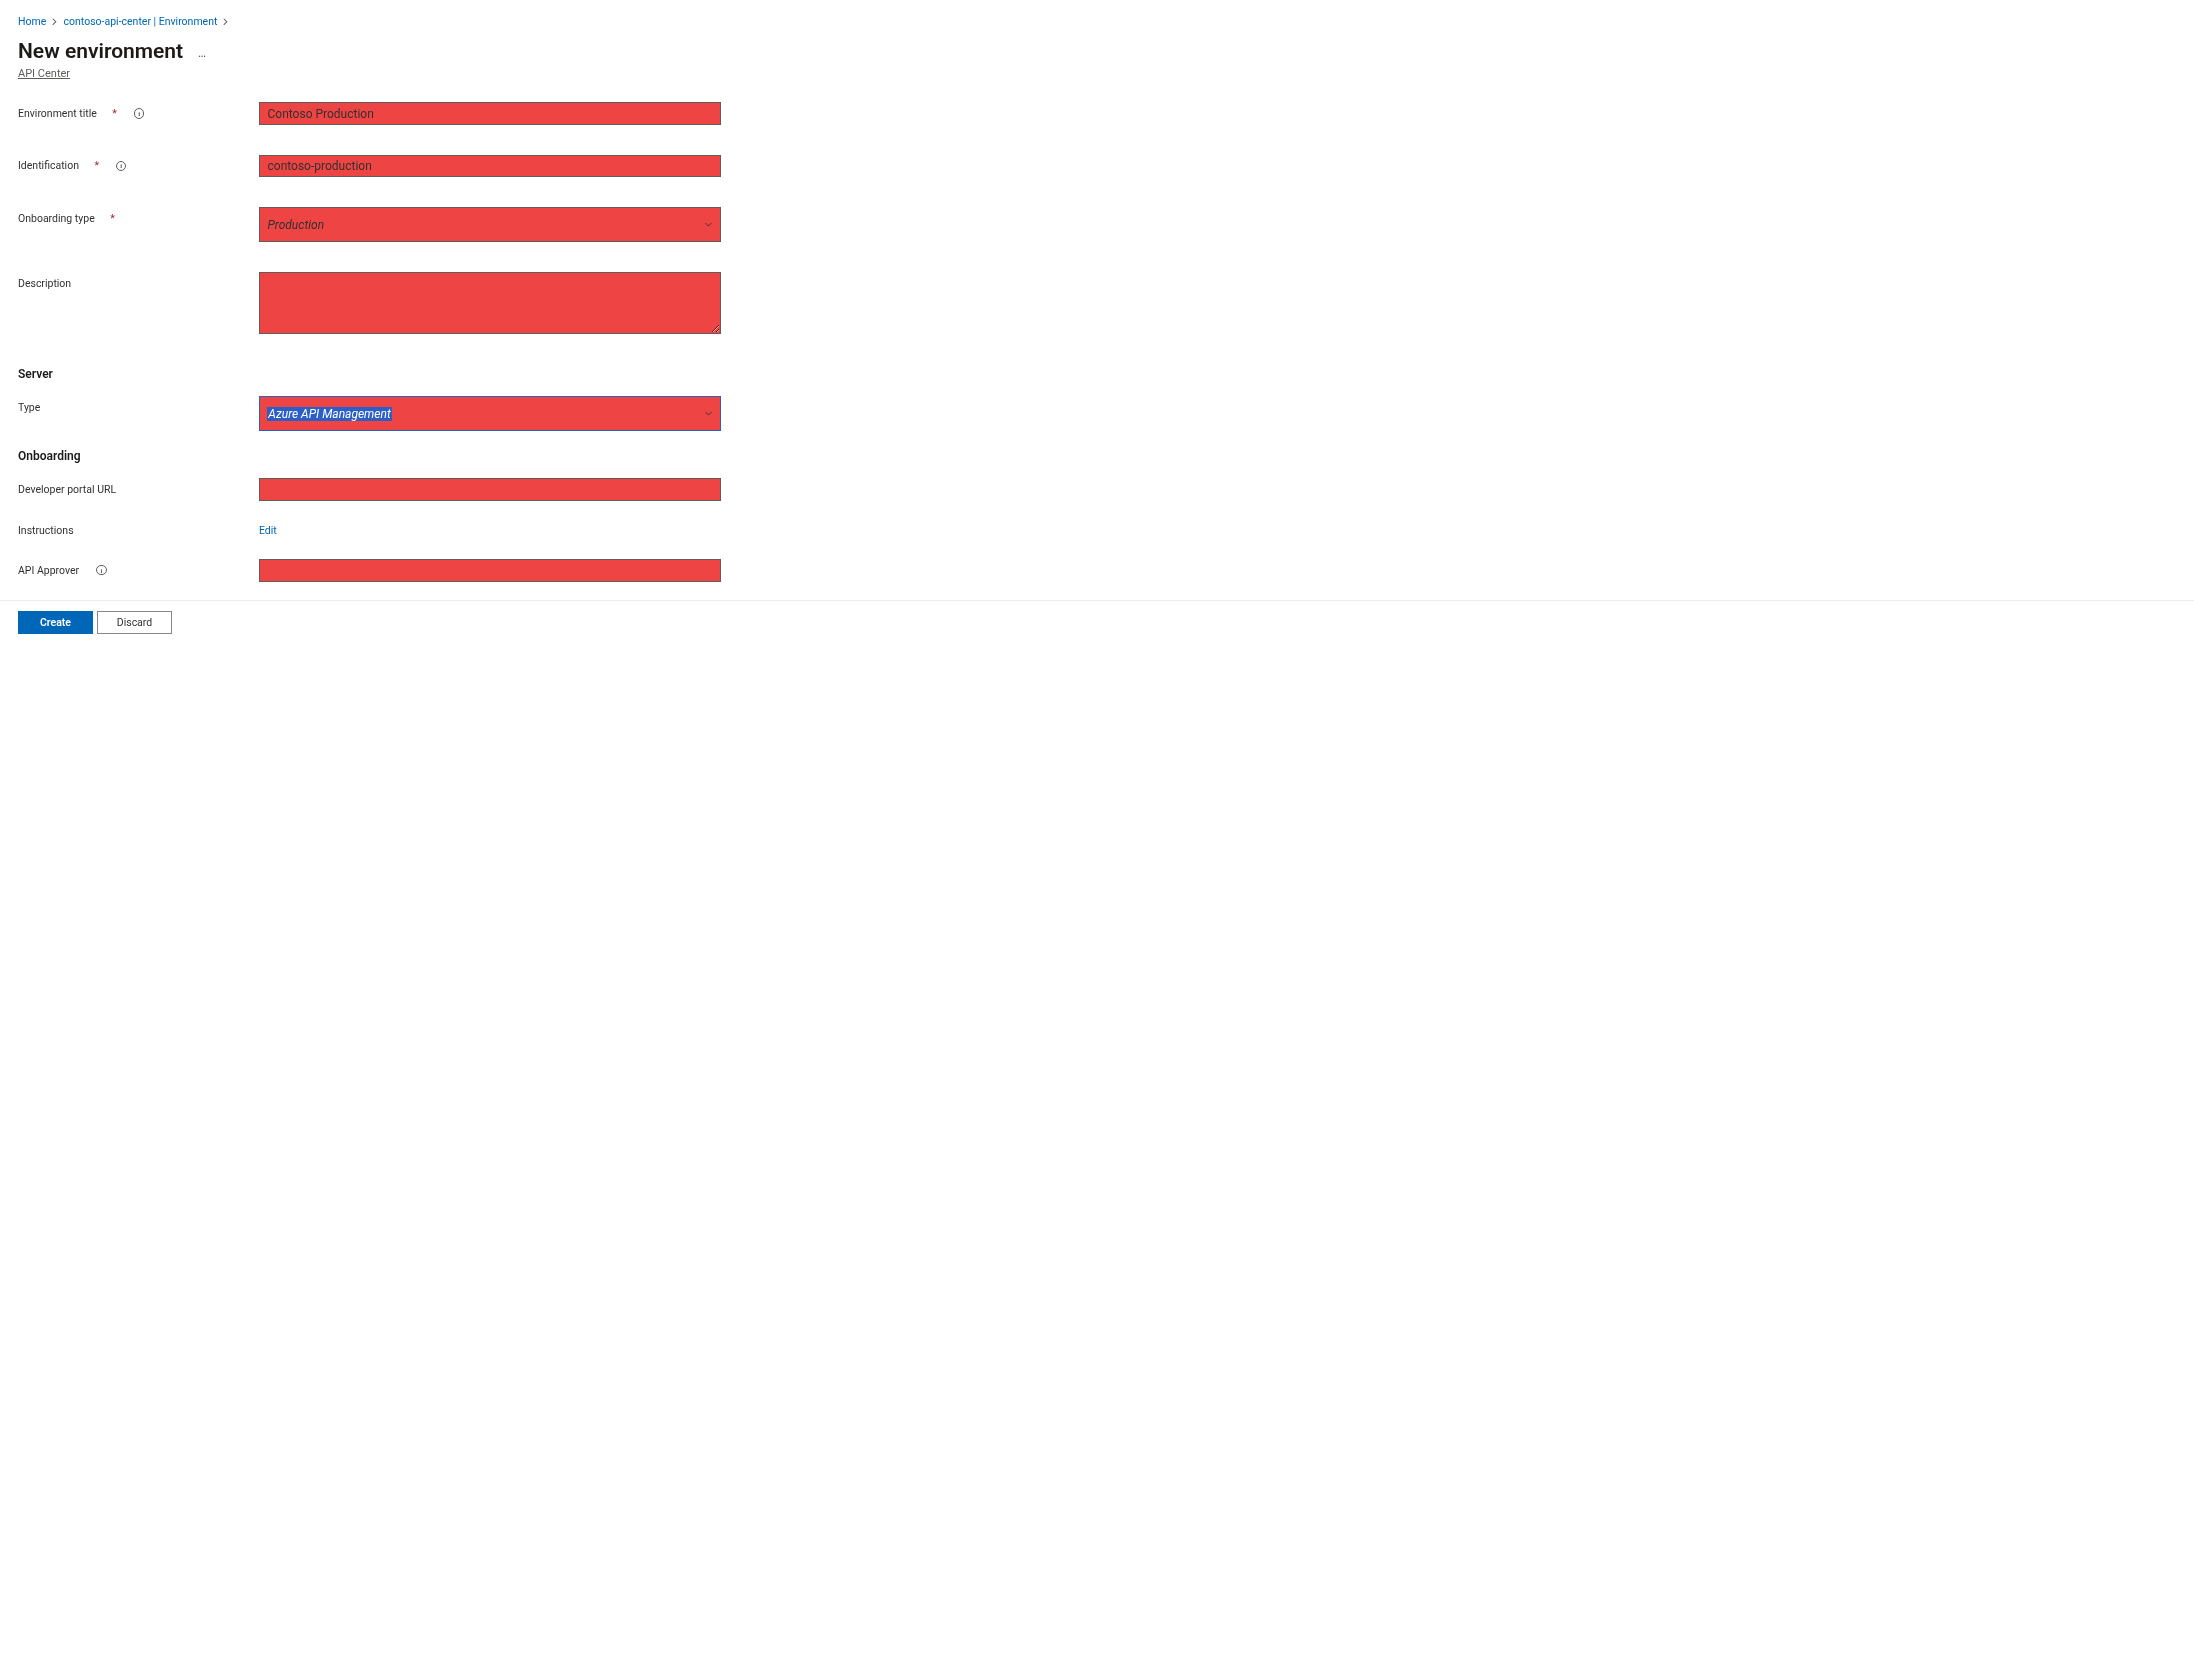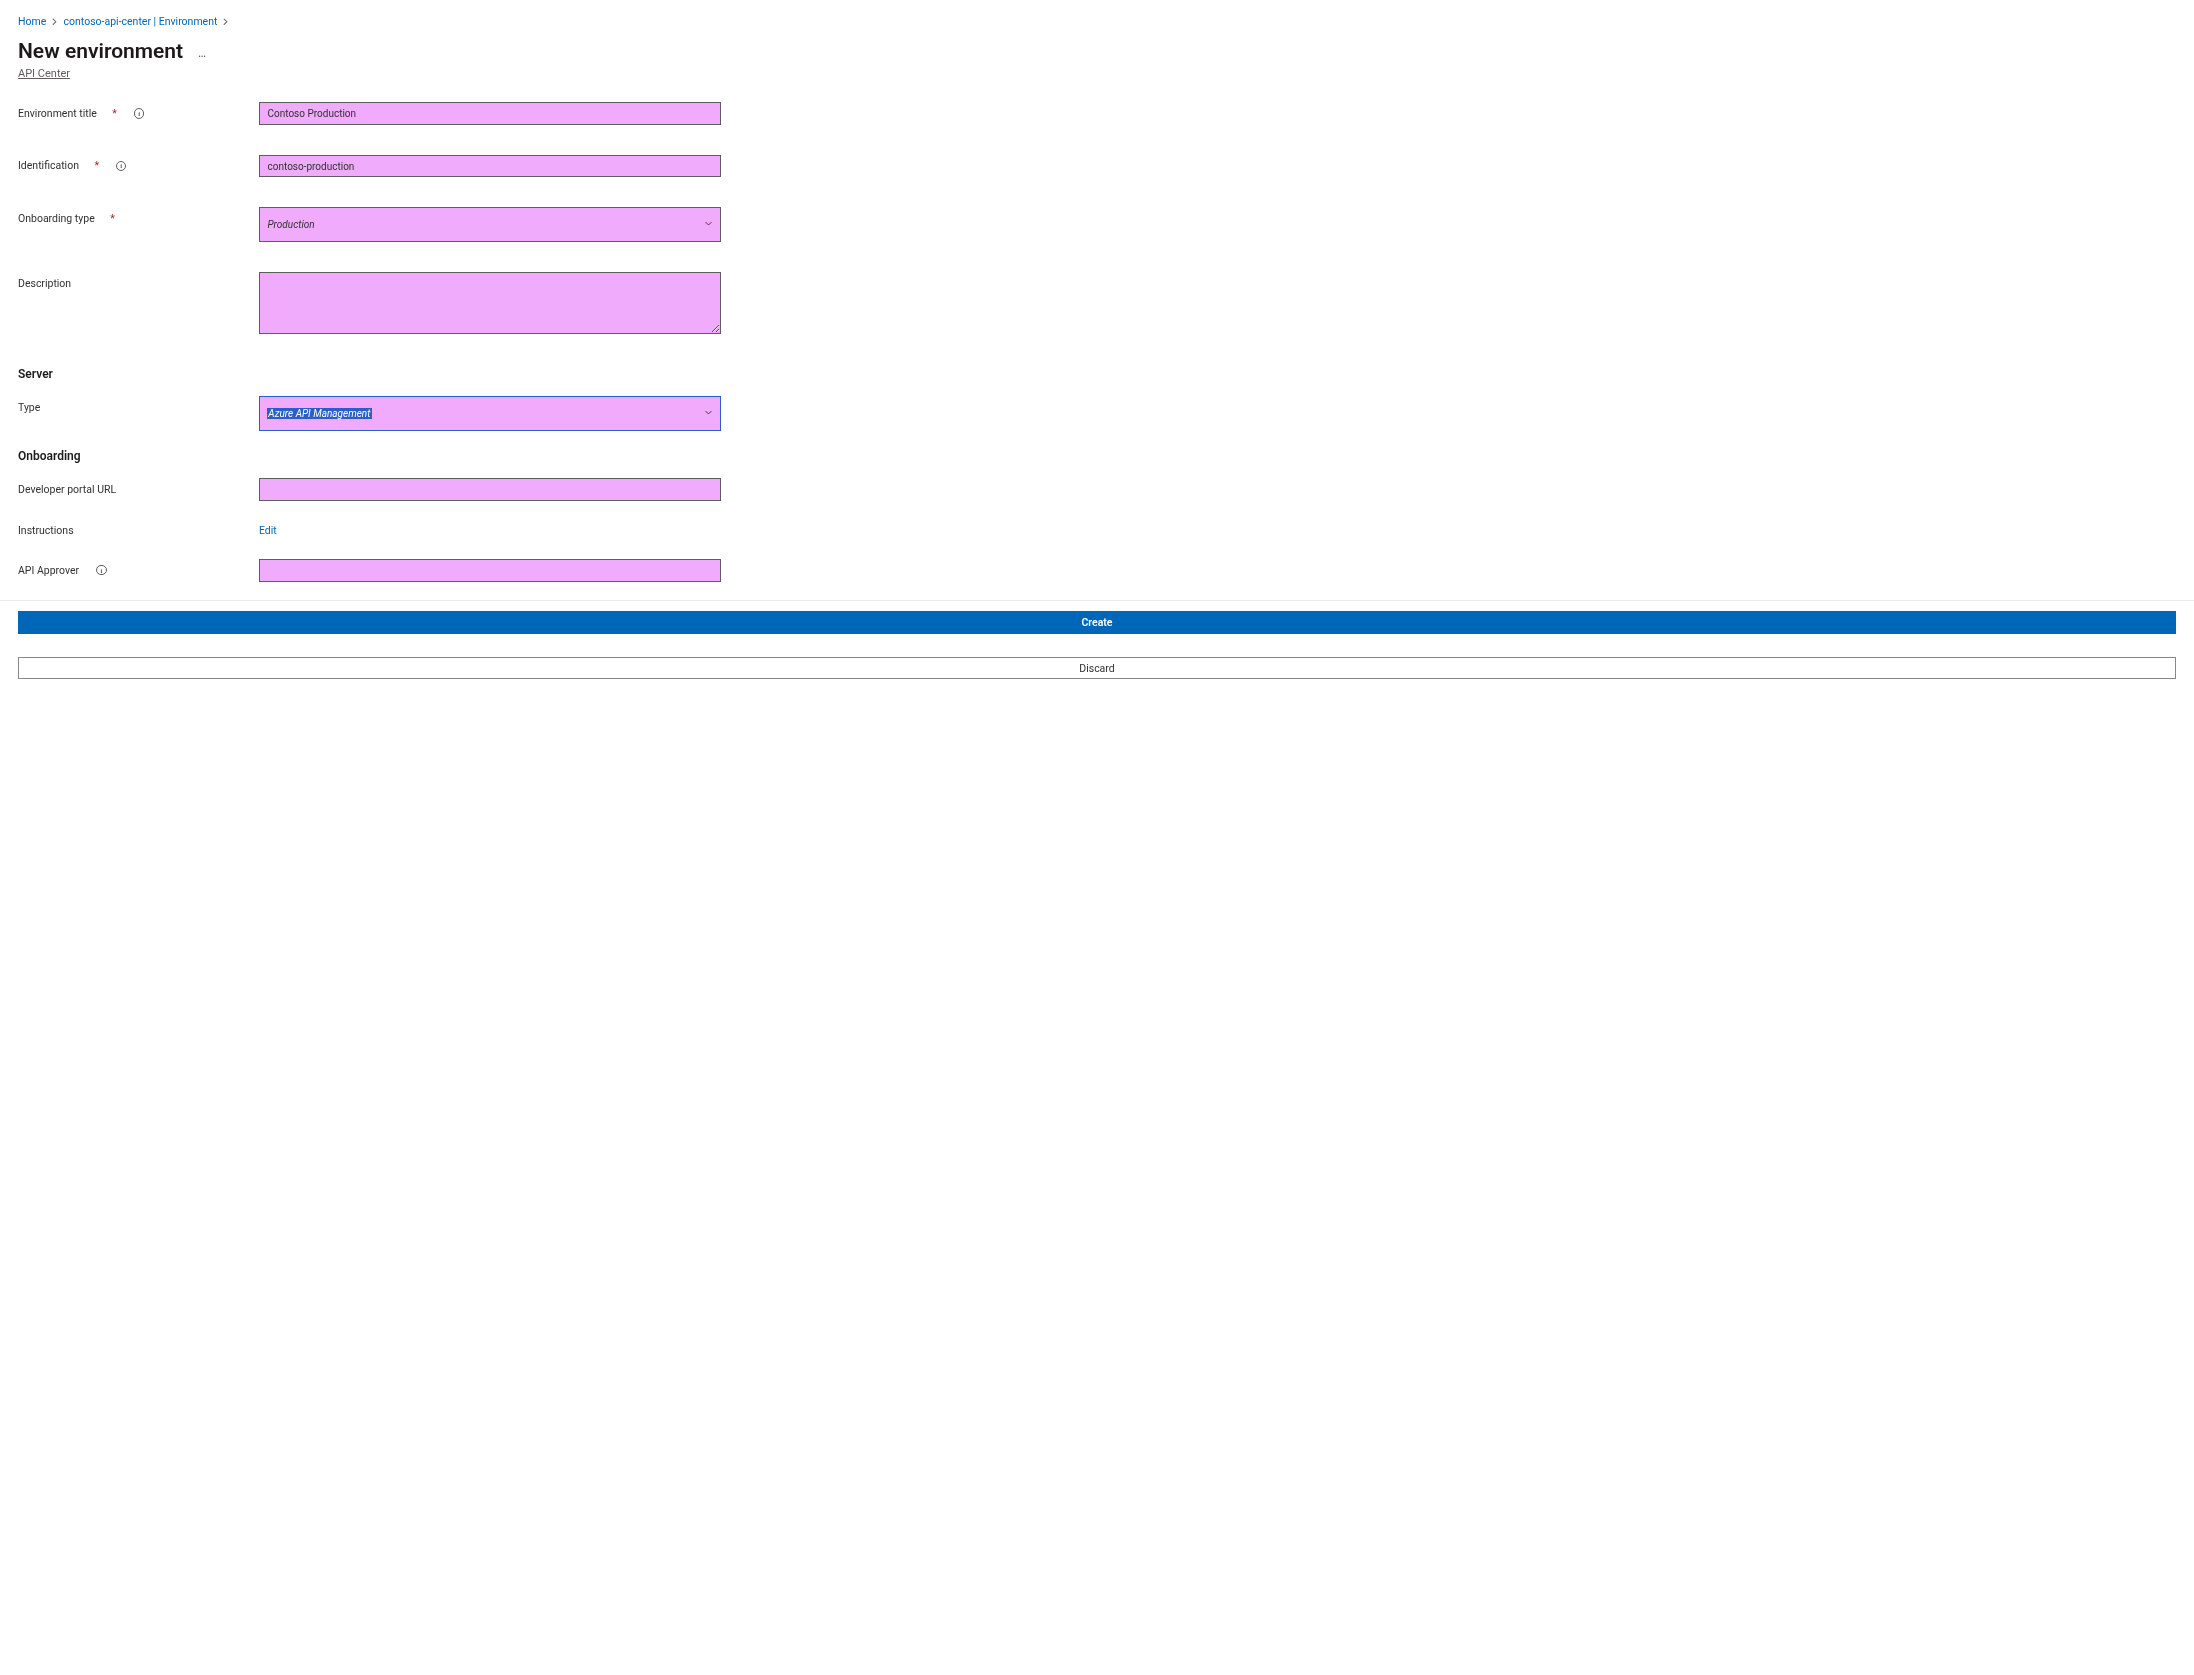--- a/index.html
+++ b/index.html
@@ -98,24 +98,24 @@
     font-family: Georgia, serif;
   }
   .input-col {
     flex: 1;
   }
   .text-input, .select-box, .textarea {
     width: 100%;
     max-width: 462px;
     border: 0.8px solid #605e5c;
     padding: 3.8px 7.5px;
-    font-size: 10px;
+    font-size: 12px;
     font-family: inherit;
     color: #323130;
-    background: #f0abfc;
+    background: #ef4444;
     outline: none;
   }
   .text-input { height: 22.6px; }
   .textarea {
     height: 62px;
     resize: both;
   }
   .select-box {
     height: 35px;
     display: flex;
@@ -148,22 +148,21 @@
     color: #0067b8;
     cursor: pointer;
     font-size: 10.5px;
   }
   
   .footer {
     border-top: 0.8px solid #edebe9;
     margin-top: 7.5px;
     padding: 10.5px 18px 13.5px 18px;
     display: flex;
-    gap: 23px;
-    flex-direction: column;
+    gap: 4px;
   }
   .btn {
     min-width: 75px;
     height: 22.6px;
     font-size: 10.5px;
     font-family: inherit;
     cursor: pointer;
     border: 0.8px solid transparent;
     padding: 0 12px;
   }

